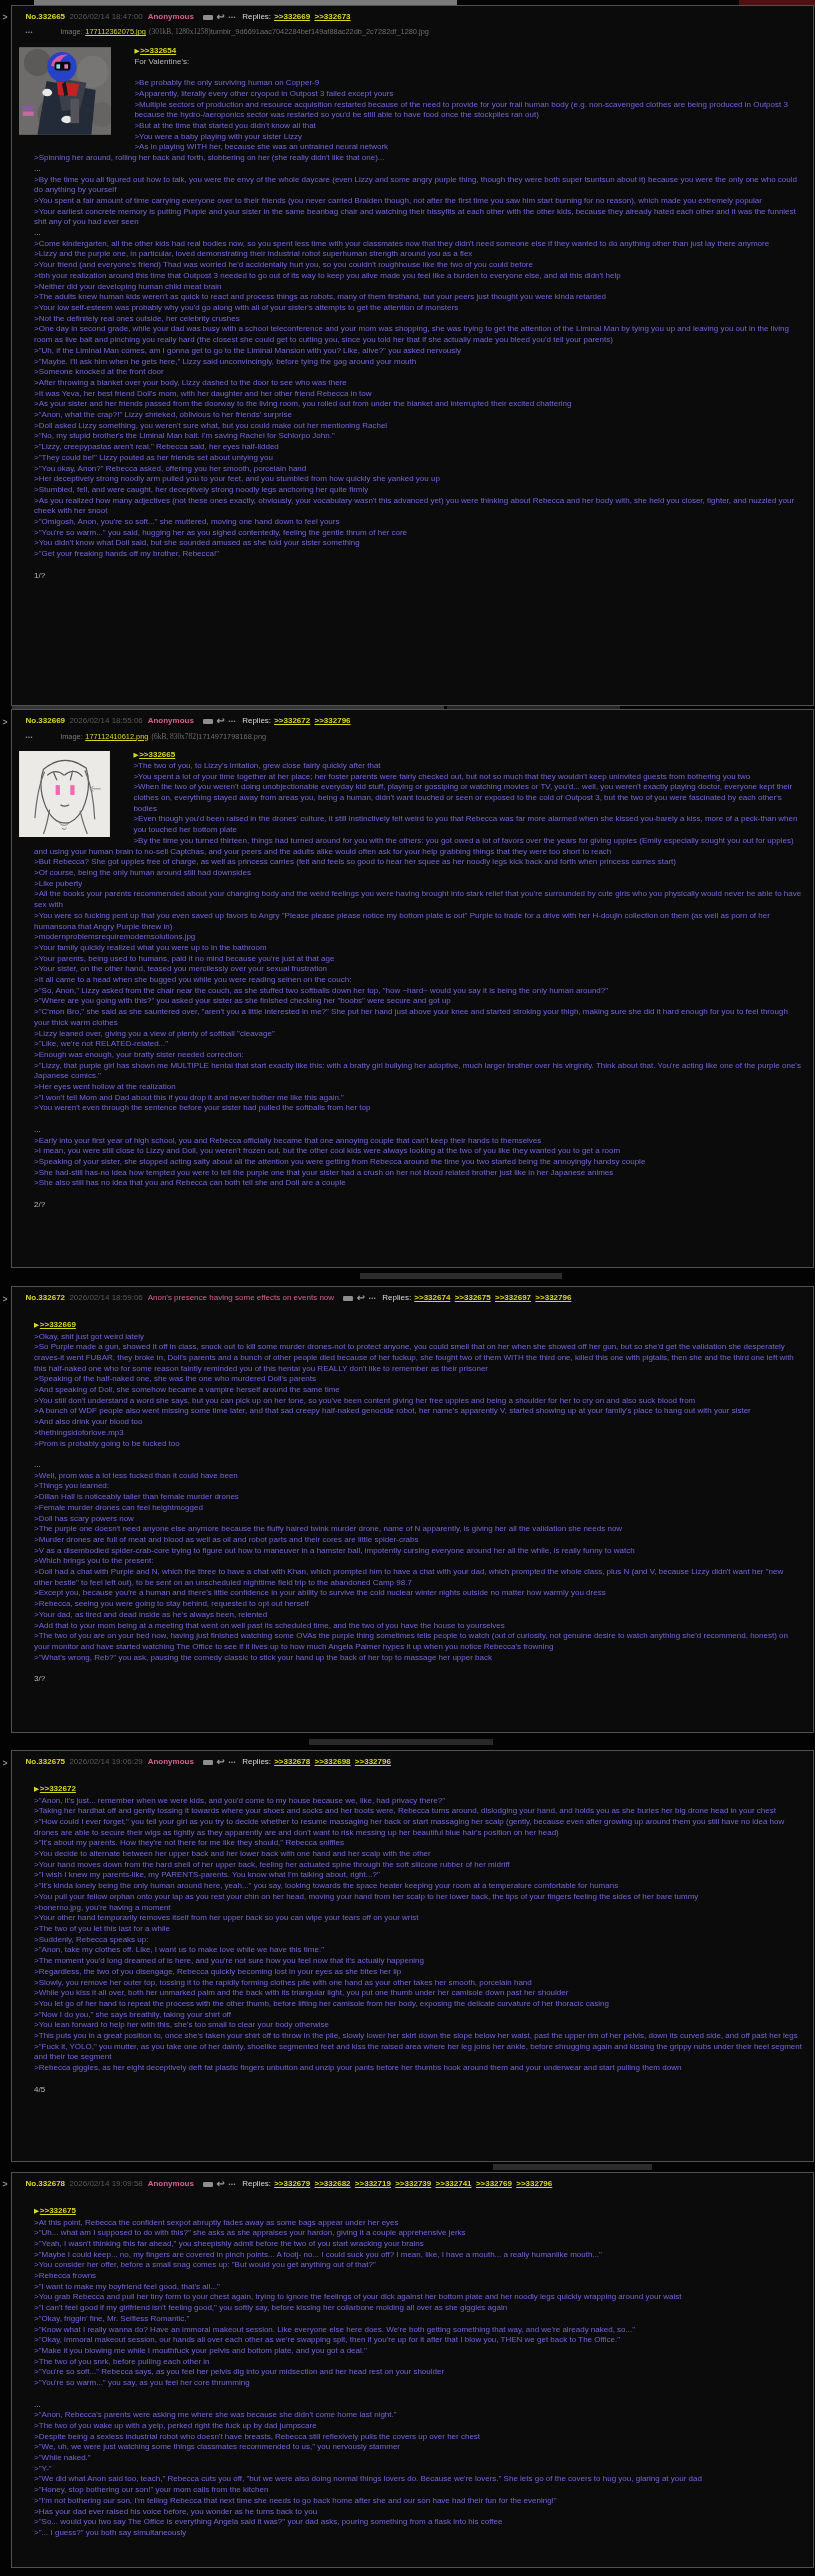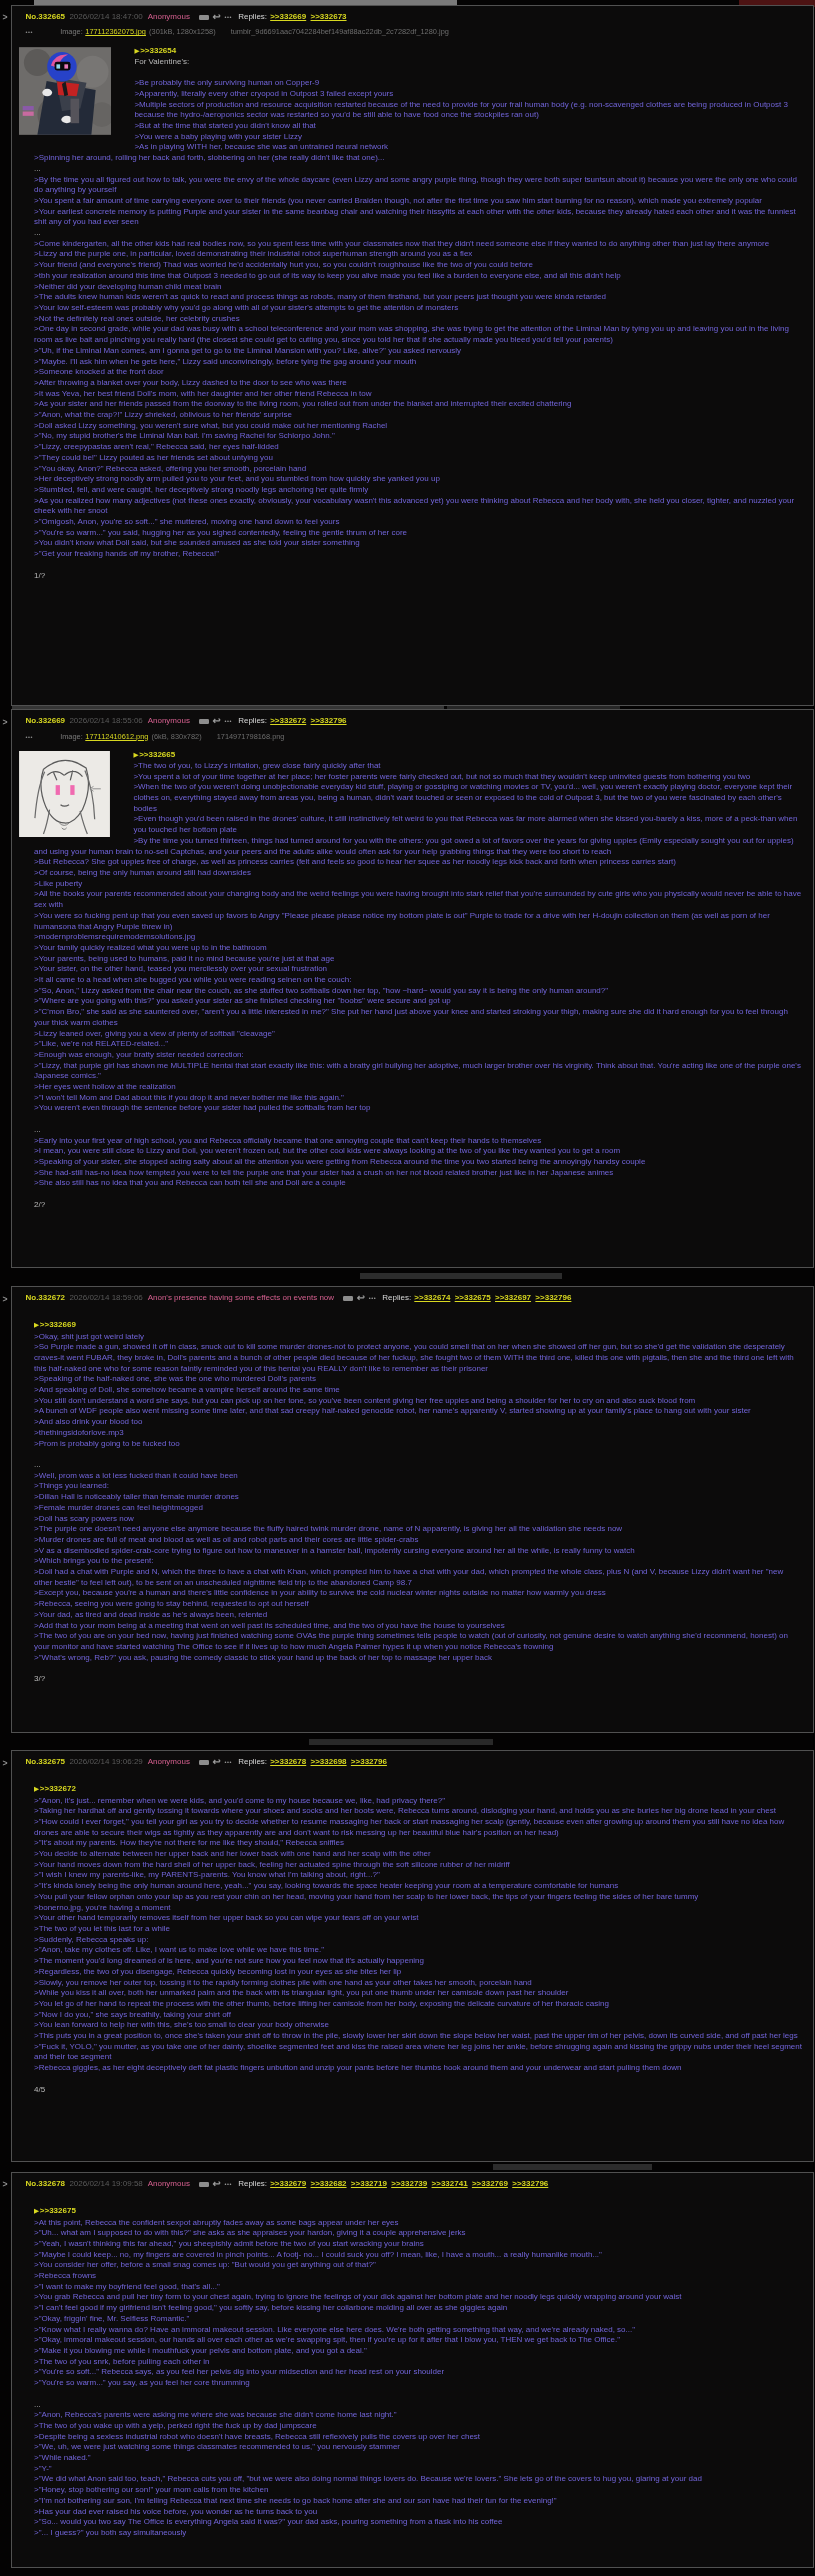--- a/index.html
+++ b/index.html
@@ -6,40 +6,40 @@
   body{width:815px;height:2576px;position:relative;overflow:hidden;
        font-family:"Liberation Sans",sans-serif;font-size:8px;line-height:10.7px;}
   .bg-artifact{position:absolute;filter:blur(0.6px);opacity:.85;}
   .post{position:absolute;left:11px;width:803px;box-sizing:border-box;
         background:#0c0b0b;border:0.6px solid #515151;padding:6.1px 8.6px 4.9px 7.4px;overflow:hidden;}
   .post-marker{position:absolute;left:2.5px;color:#8f8f8f;font-size:8.6px;font-weight:bold;}
   .hdr{margin-left:6.1px;white-space:nowrap;}
   .hdr>*{vertical-align:middle;}
   .no-link{color:#d8d820;font-weight:bold;text-decoration:none;margin-right:4.3px;}
   .tstamp{color:#5a5a5a;margin-right:4.9px;}
-  .pname{color:#d66090;font-weight:normal;margin-right:6.1px;}
+  .pname{color:#d66090;font-weight:bold;margin-right:6.1px;}
   .psubject{color:#d66090;font-weight:normal;margin-right:6.1px;}
   .icon-hide{display:inline-block;width:10.4px;height:4.9px;background:#8d8d8d;border-radius:1.2px;margin:0 3.7px 0 2.5px;}
   .icon-reply{color:#9a9a9a;font-size:9.8px;font-weight:bold;margin-right:3.7px;}
   .icon-menu{color:#9a9a9a;font-size:5.5px;letter-spacing:0.6px;font-weight:bold;margin-right:6.1px;}
   .replies-label{color:#d8d8d8;font-weight:normal;margin-right:3.1px;}
   .reply-link{color:#d8d820;text-decoration:underline;font-weight:bold;margin-right:4.3px;}
   .img-line{margin-left:6.1px;margin-top:4.3px;color:#6d6d6d;font-size:7.4px;white-space:nowrap;}
   .img-dots{color:#8a8a8a;font-size:5.5px;letter-spacing:0.6px;font-weight:bold;margin-right:3.1px;}
   .img-label{color:#7a7a7a;margin-right:2.5px;margin-left:24px;}
   .img-name{color:#d8d820;text-decoration:underline;margin-right:3.1px;}
-  .img-meta{color:#6d6d6d;margin-right:15px;}
+  .img-meta{color:#6d6d6d;margin-right:0;font-family:Liberation Serif, serif;}
   .img-orig{color:#6d6d6d;}
   .pbody{margin-left:14.7px;margin-right:2.5px;}
   .pbody.noimg{margin-top:16px;}
   .pbody.withimg{margin-top:2.5px;}
   .thumb{float:left;margin:1.2px 23px 4.9px -14.7px;cursor:pointer;}
   .quote-line{margin-top:7.4px;margin-bottom:0.6px;}
   .quote-bullet{color:#d8d820;font-size:6.7px;margin-right:0.6px;}
-  .quote-link{color:#d8d820;font-weight:bold;}
+  .quote-link{color:#d8d820;font-weight:bold;text-decoration:underline;}
   .line{min-height:10.7px;}
   .line.g{color:#7164d9;}
   .line.p{color:#b9b9b9;}
   .line.b{height:10.7px;}
 </style>
 </head>
 <body>
 
 <div class="bg-artifact" style="left:34px;top:0;width:423px;height:5.5px;background:#8f8f8f;"></div>
 <div class="bg-artifact" style="left:739px;top:0;width:76px;height:6.7px;background:#5a1616;filter:none;"></div>

